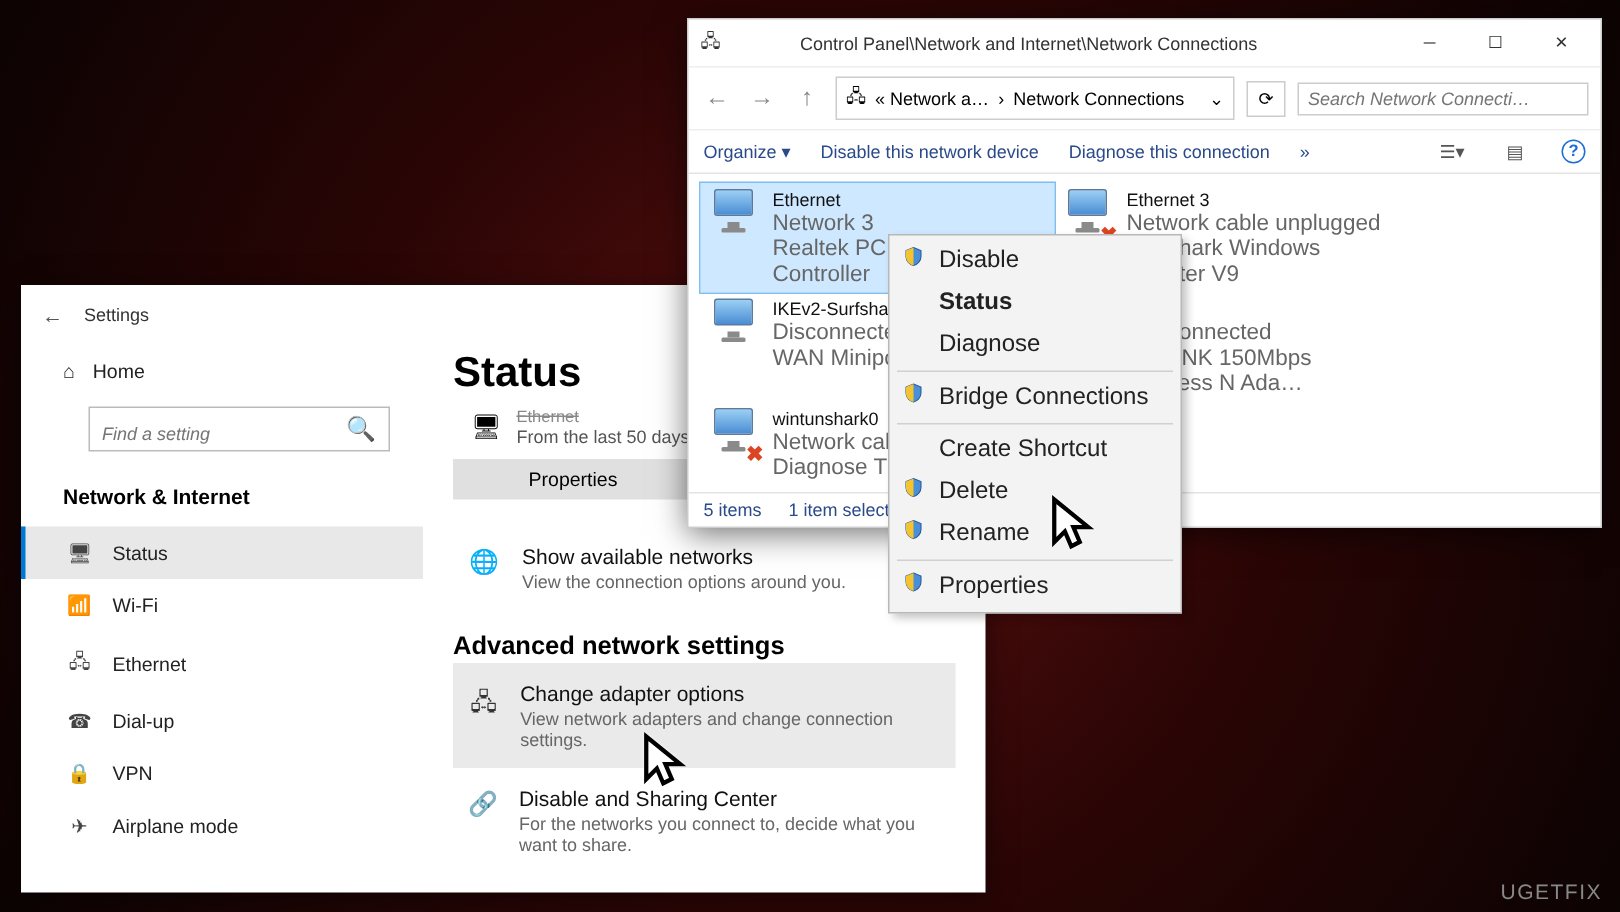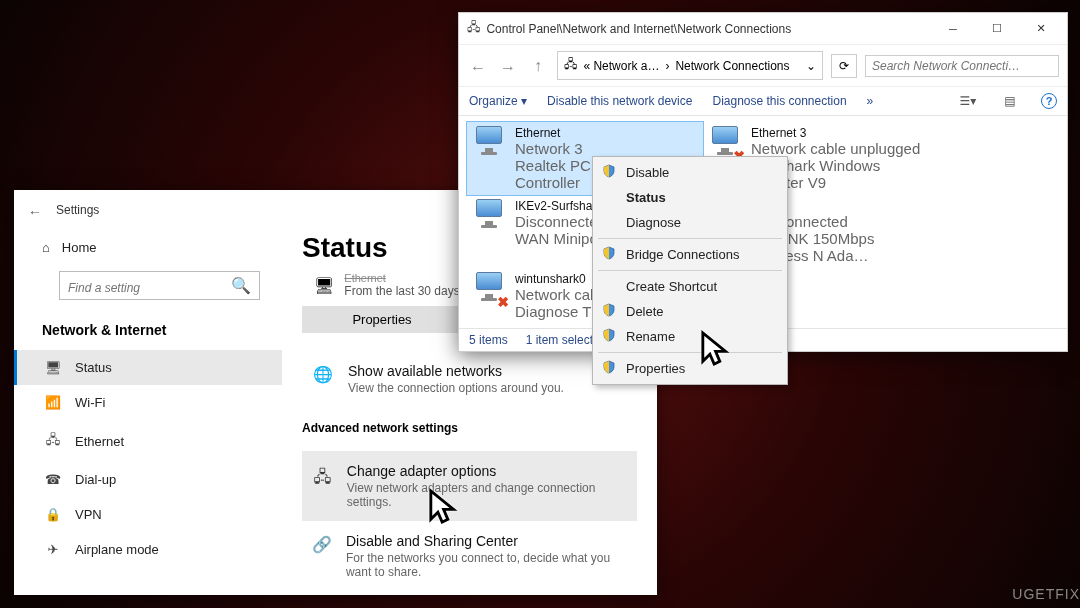--- a/index.html
+++ b/index.html
@@ -1,17 +1,17 @@
 <!DOCTYPE html>
 <html><head>
 <meta charset="utf-8">
 <style>
 * { box-sizing: border-box; margin: 0; padding: 0; font-family: "Segoe UI", Tahoma, sans-serif; }
 body { width: 1080px; height: 608px; background: #2a0505; background: radial-gradient(circle at center, #5a0f0f 0%, #2a0505 50%, #0c0303 100%); overflow: hidden; position: relative; }
-.watermark { position: absolute; bottom: 6px; right: 0; color: #888; font-size: 14px; letter-spacing: 1px; font-weight: 300; }
+.watermark { position: absolute; bottom: 6px; right: 12px; color: #888; font-size: 14px; letter-spacing: 1px; font-weight: 300; }
 
 
 .settings-window { position: absolute; left: 14px; top: 190px; width: 643px; height: 405px; background: #fff; box-shadow: 0 3px 16px rgba(0,0,0,0.5); display: flex; flex-direction: column; }
 .settings-header { display: flex; align-items: center; padding: 12px 14px 6px; gap: 14px; font-size: 12px; color: #333; }
 .settings-body { display: flex; flex: 1; }
 .settings-nav { width: 268px; padding: 8px 0; }
 .nav-home { display: flex; align-items: center; gap: 12px; padding: 8px 28px; font-size: 13px; color: #222; }
 .search-box { margin: 8px 22px 12px 45px; border: 1px solid #bbb; display: flex; align-items: flex-end; padding: 4px 8px; }
 .search-box input { border: none; outline: none; font-size: 12px; flex: 1; font-style: italic; color: #666; }
 .nav-section { font-weight: 600; font-size: 14px; padding: 10px 28px 12px; }
@@ -22,26 +22,26 @@
 .settings-main h1 { font-weight: 600; font-size: 28px; margin: 8px 0 4px; }
 .net-summary { display: flex; gap: 10px; align-items: center; padding: 4px 0 8px 12px; }
 .net-summary .txt { font-size: 12px; color: #555; }
 .net-summary .txt .top { color: #888; text-decoration: line-through; font-size: 11px;}
 .props-btn { width: 160px; padding: 6px; text-align: center; background: #e0e0e0; border: none; font-size: 13px; margin-bottom: 18px; }
 .option-row { display: flex; gap: 14px; padding: 12px 10px; align-items: flex-start; }
 .option-row.hl { background: #eaeaea; }
 .option-row .icon { width: 22px; display:flex; justify-content:center; padding-top:2px; color:#333; }
 .option-row .title { font-size: 14px; color: #111; }
 .option-row .desc { font-size: 12px; color: #666; margin-top: 2px; }
-.section-head { font-size: 12px; font-weight: 600; margin: 14px 0 16px; }
+.section-head { font-size: 17px; font-weight: 600; margin: 14px 0 1px; }
 
 
 .explorer-window { position: absolute; left: 458px; top: 12px; width: 610px; background: #fff; box-shadow: 0 4px 20px rgba(0,0,0,0.55); border: 1px solid #ccc; }
 .titlebar { display: flex; align-items: center; height: 32px; padding: 0 4px 0 8px; font-size: 12px; color: #333; border-bottom: 1px solid #eee; }
-.titlebar .title { flex: 1; padding-left: 6px; }
+.titlebar .title { flex: 1; padding-left: 6px; margin-left: 47px; }
 .titlebar .winbtn { width: 44px; height: 30px; display: flex; align-items: center; justify-content: center; font-size: 11px; color: #333; }
 .addrrow { display: flex; align-items: center; padding: 6px 8px; gap: 8px; border-bottom: 1px solid #eee; }
 .addrrow .navarr { width: 22px; height: 22px; border-radius: 3px; display:flex; align-items:center; justify-content:center; color: #888; }
 .addrbox { flex: 1; border: 1px solid #ccc; padding: 3px 6px; font-size: 12px; display: flex; align-items: center; gap: 6px; }
 .refresh { width: 26px; border: 1px solid #ccc; height: 24px; display:flex; align-items:center; justify-content:center; font-size:12px; }
 .srch { width: 194px; border: 1px solid #ccc; padding: 3px 6px; font-size: 12px; color: #888; font-style: italic; }
 .toolbar { display: flex; align-items: center; padding: 6px 10px; gap: 20px; font-size: 12px; color: #2a4a8a; border-bottom: 1px solid #e3e3e3; }
 .toolbar .fill { flex: 1; }
 .toolbar .viewicon { width: 22px; color: #555; text-align:center; }
 .toolbar .help { color: #1b6fd0; font-weight: bold; border-radius:50%; border:1px solid #1b6fd0; width:16px; height:16px; display:flex; align-items:center; justify-content:center; font-size:11px;}
@@ -49,21 +49,21 @@
 .conngrid { display: flex; flex-wrap: wrap; }
 .conn { width: 236px; display: flex; gap: 8px; padding: 4px 4px; align-items: flex-start; }
 .conn.sel { background: #cde8ff; outline: 1px solid #7fbef0; }
 .conn .cicon { width: 36px; height: 36px; position: relative; }
 .conn .name { font-size: 12px; color: #111; }
 .conn .l2 { font-size: 15px; color: #666; }
 .statusbar { border-top: 1px solid #e3e3e3; padding: 4px 10px; font-size: 12px; color: #2a4a8a; display: flex; gap: 18px; }
 
 
 .ctxmenu { position: absolute; left: 592px; top: 156px; width: 196px; background: #f3f3f3; border: 1px solid #b8b8b8; box-shadow: 3px 3px 6px rgba(0,0,0,0.25); padding: 3px; z-index: 50; }
-.ctxitem { padding: 5px 10px 5px 30px; font-size: 13px; color: #222; position: relative; }
+.ctxitem { padding: 5px 10px 5px 30px; font-size: 16px; color: #222; position: relative; }
 .ctxitem.bold { font-weight: 600; }
 .ctxitem .shield { position: absolute; left: 6px; top: 4px; }
 .ctxsep { height: 1px; background: #d0d0d0; margin: 3px 2px; }
 
 .cursor { position: absolute; z-index: 100; pointer-events: none; }
 .cursor svg { filter: drop-shadow(0 0 1px #fff); }
 
 .monitor-icon { width:36px; height:30px; position:relative; }
 .monitor-icon .screen { width:26px; height:18px; background:linear-gradient(#9bd0f4,#4a8dd4); border:1px solid #5a7aa0; border-radius:2px; position:absolute; top:0; left:5px;}
 .monitor-icon .stand { width:8px; height:4px; background:#8a8a8a; position:absolute; bottom:4px; left:14px;}
@@ -113,21 +113,21 @@
           <span class="icon">✈</span>
           <span>Airplane mode</span>
         </div>
     </div>
     <div class="settings-main">
       <h1>Status</h1>
       <div class="net-summary">
         <span>🖥</span>
         <div class="txt">
           <div class="top">Ethernet</div>
-          <div>From the last 30 days</div>
+          <div>From the last 50 days</div>
         </div>
       </div>
       <button class="props-btn">Properties</button>
 
       <div class="option-row">
         <span class="icon">🌐</span>
         <div>
           <div class="title">Show available networks</div>
           <div class="desc">View the connection options around you.</div>
         </div>

